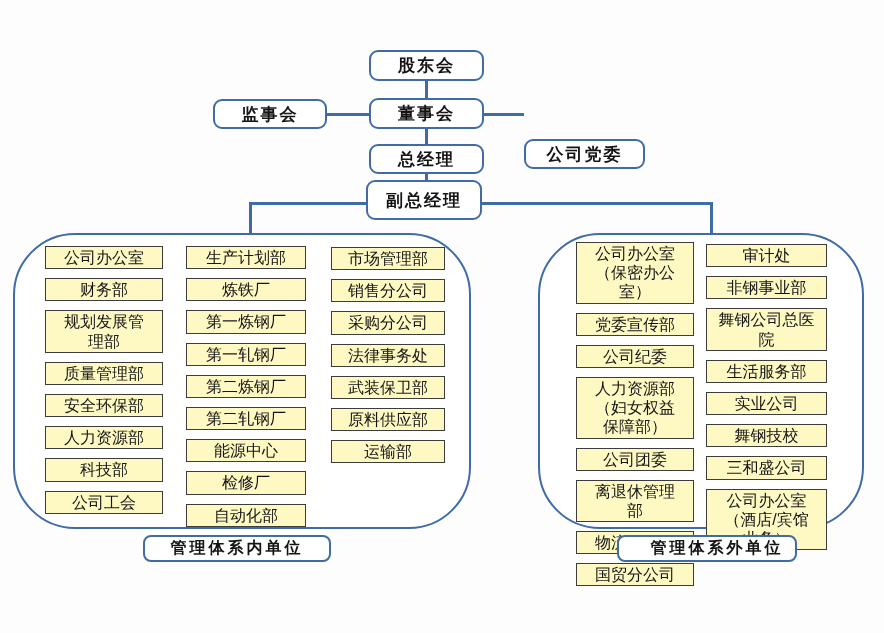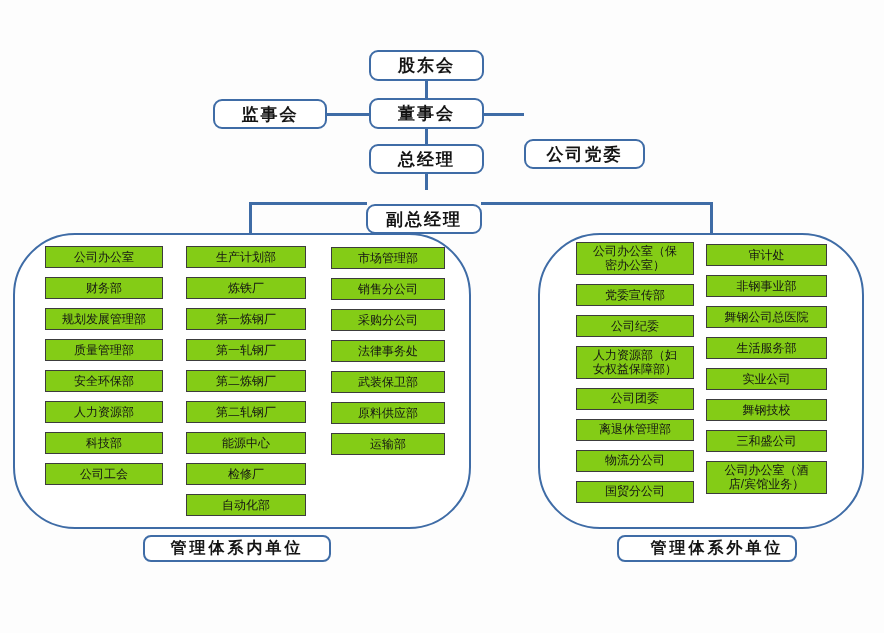--- a/index.html
+++ b/index.html
@@ -35,25 +35,25 @@
     border-radius:62px;
     background:#fff;
   }
   
   .col{
     position:absolute;
     display:flex;flex-direction:column;gap:9px;
   }
   .unit{
     border:1.5px solid var(--boxborder);
-    background:#84cc16;
+    background:#fef9c3;
     min-height:22px;
     display:flex;align-items:center;justify-content:center;
     text-align:center;
-    font-size:12px;line-height:1.2;
+    font-size:16px;line-height:1.2;
     padding:1px 11px;
     color:var(--ink);
   }
   
   .glabel{
     position:absolute;
     border:2.5px solid var(--blue);
     border-radius:8px;
     background:#fff;
     display:flex;align-items:center;justify-content:center;
@@ -74,21 +74,21 @@
   <div class="line" style="left:249px;top:202px;width:118px;height:2.5px;"></div>
   <div class="line" style="left:249px;top:202px;width:2.5px;height:32px;"></div>
   <div class="line" style="left:481px;top:202px;width:231px;height:2.5px;"></div>
   <div class="line" style="left:710px;top:202px;width:2.5px;height:32px;"></div>
 
   <div class="node" style="left:369px;top:50px;width:115px;height:31px;">股东会</div>
   <div class="node" style="left:213px;top:99px;width:114px;height:30px;">监事会</div>
   <div class="node" style="left:369px;top:98px;width:115px;height:31px;">董事会</div>
   <div class="node" style="left:524px;top:99px;width:121px;height:30px;margin-top:40px;">公司党委</div>
   <div class="node" style="left:369px;top:144px;width:115px;height:30px;">总经理</div>
-  <div class="node" style="left:366px;top:204px;width:116px;height:30px;">副总经理</div>
+  <div class="node" style="left:366px;top:180px;width:116px;height:40px;">副总经理</div>
 
   <div class="group" style="left:13px;top:233px;width:458px;height:296px;"></div>
   <div class="group" style="left:538px;top:233px;width:326px;height:296px;"></div>
 
   <div class="col" style="left:45px;top:246px;width:118px;">
       <div class="unit">公司办公室</div>
       <div class="unit">财务部</div>
       <div class="unit">规划发展管理部</div>
       <div class="unit">质量管理部</div>
       <div class="unit">安全环保部</div>

